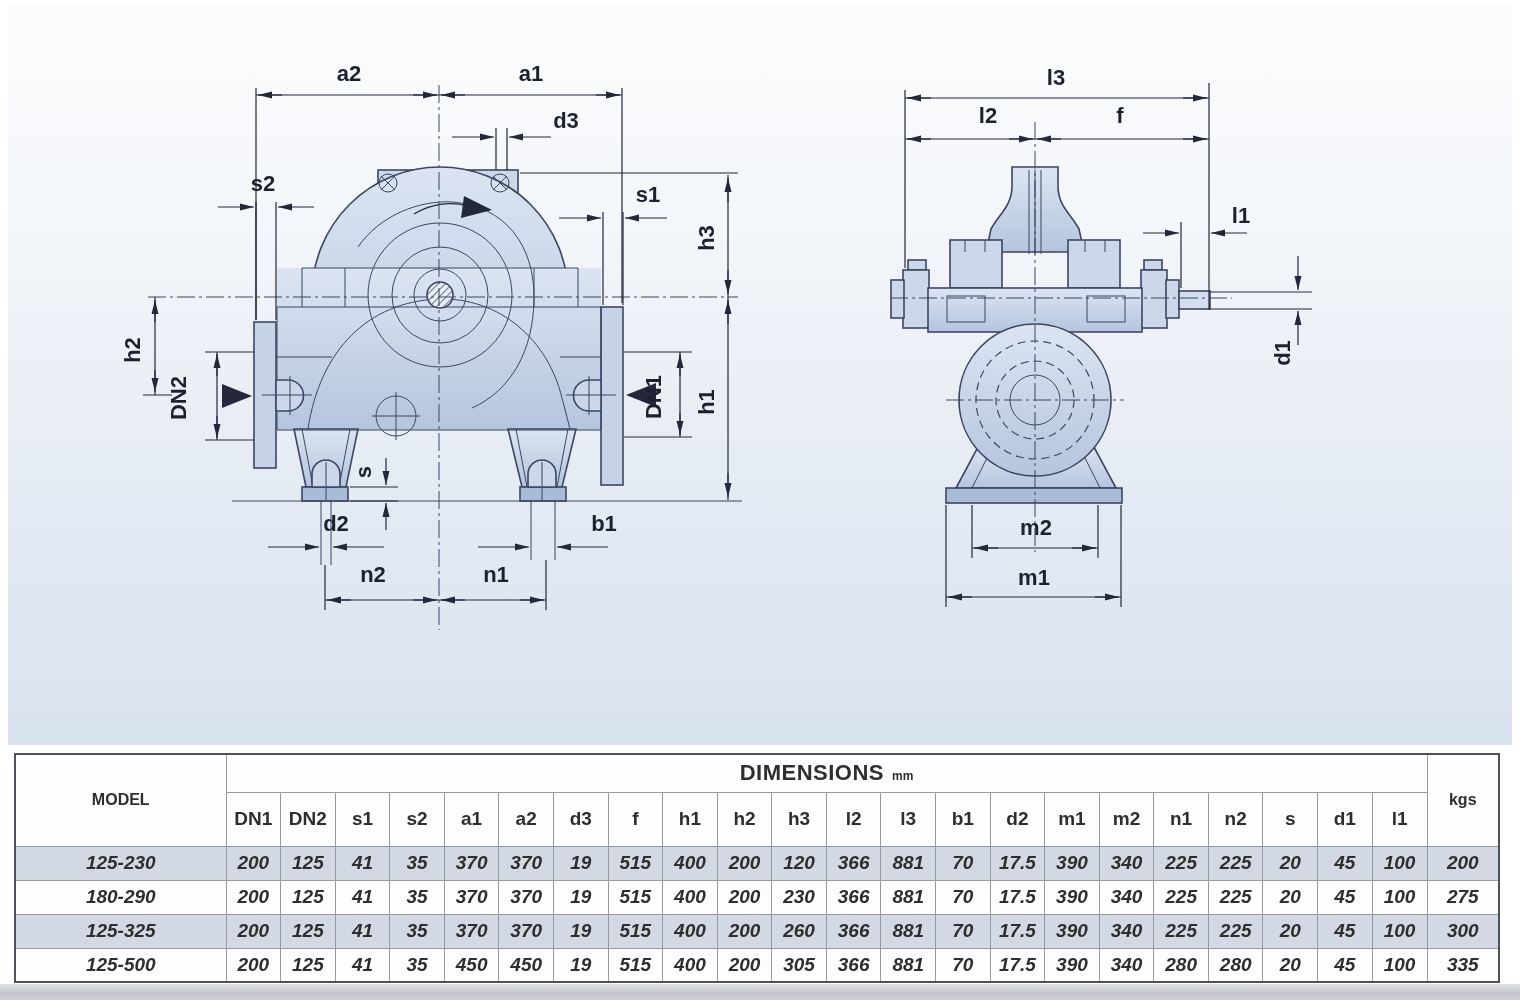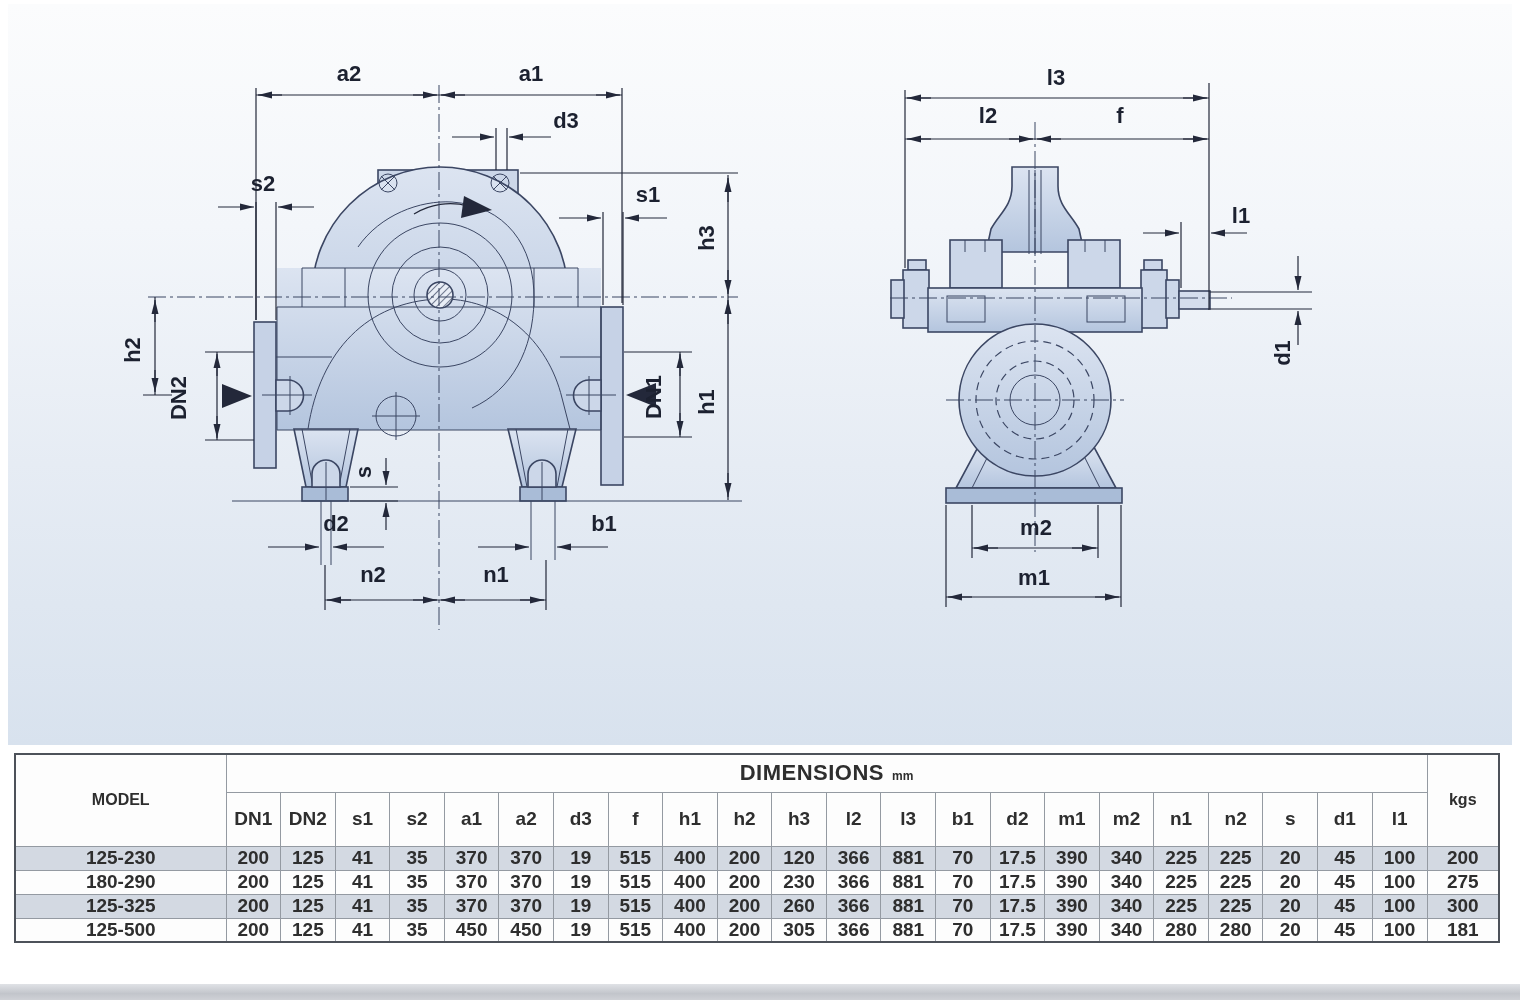--- a/index.html
+++ b/index.html
@@ -26,21 +26,21 @@
   table.dims{
     width:1486px;border-collapse:collapse;table-layout:fixed;
     border:2px solid #4d525a;background:#fdfdfd;
   }
   table.dims th,table.dims td{
     border:1px solid #949aa2;text-align:center;vertical-align:middle;
     color:#2e2e2e;padding:0;overflow:hidden;white-space:nowrap;
   }
   tr.hdr1{height:38px;}
   tr.hdr2{height:54px;}
-  tr.datarow{height:24px;}
+  tr.datarow{height:34px;font-style:italic;}
   tr.datarow.shaded{background:#d3d9e2;}
   tr.datarow td{font-size:19px;font-weight:bold;}
   td.model-cell{font-size:20px;font-weight:bold;}
   th.model-h,th.kgs-h{font-size:16px;font-weight:bold;}
   th.dims-h{font-weight:bold;}
   th.dims-h .big{font-size:22px;letter-spacing:.5px;margin-top:16px;}
   th.dims-h .unit{font-size:12px;margin-left:8px;}
   tr.hdr2 th{font-size:19px;font-weight:bold;}
 
   .bottom-strip{
@@ -439,19 +439,19 @@
           <td>881</td>
           <td>70</td>
           <td>17.5</td>
           <td>390</td>
           <td>340</td>
           <td>280</td>
           <td>280</td>
           <td>20</td>
           <td>45</td>
           <td>100</td>
-          <td>181</td>
+          <td>335</td>
         </tr>
       </tbody>
   </table>
 </div>
 
 <div class="bottom-strip"></div>
 
 </body></html>

